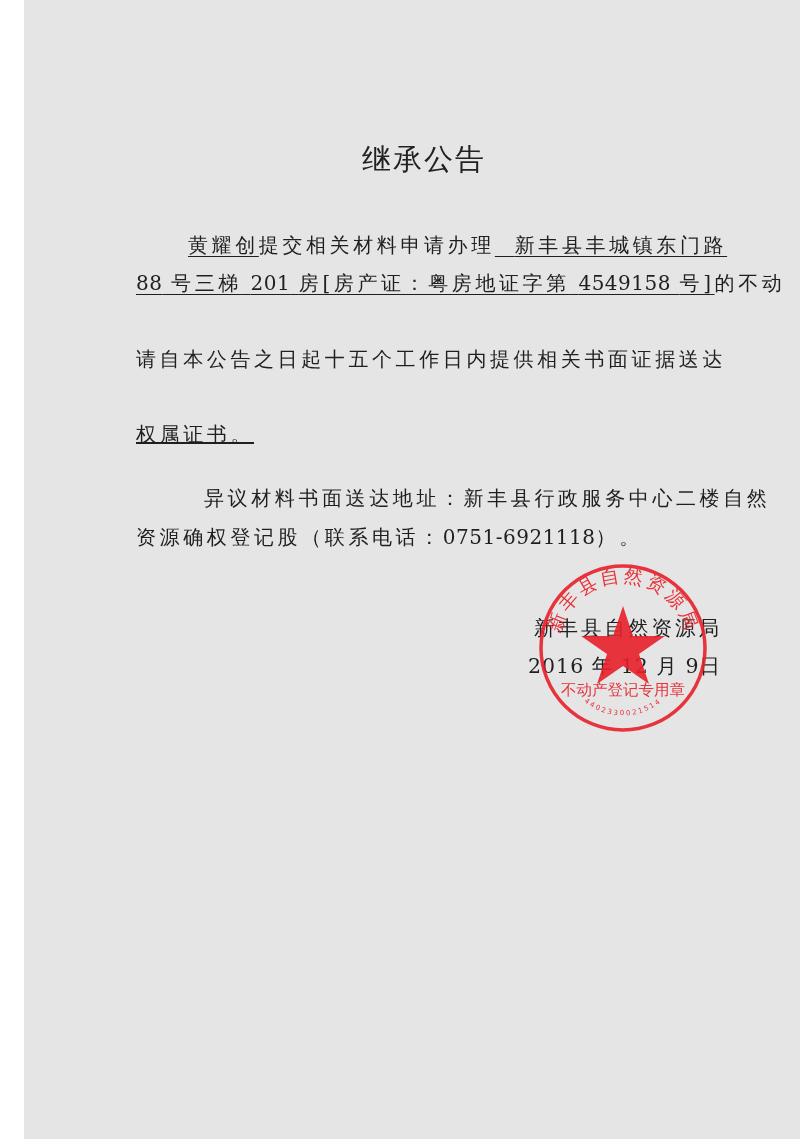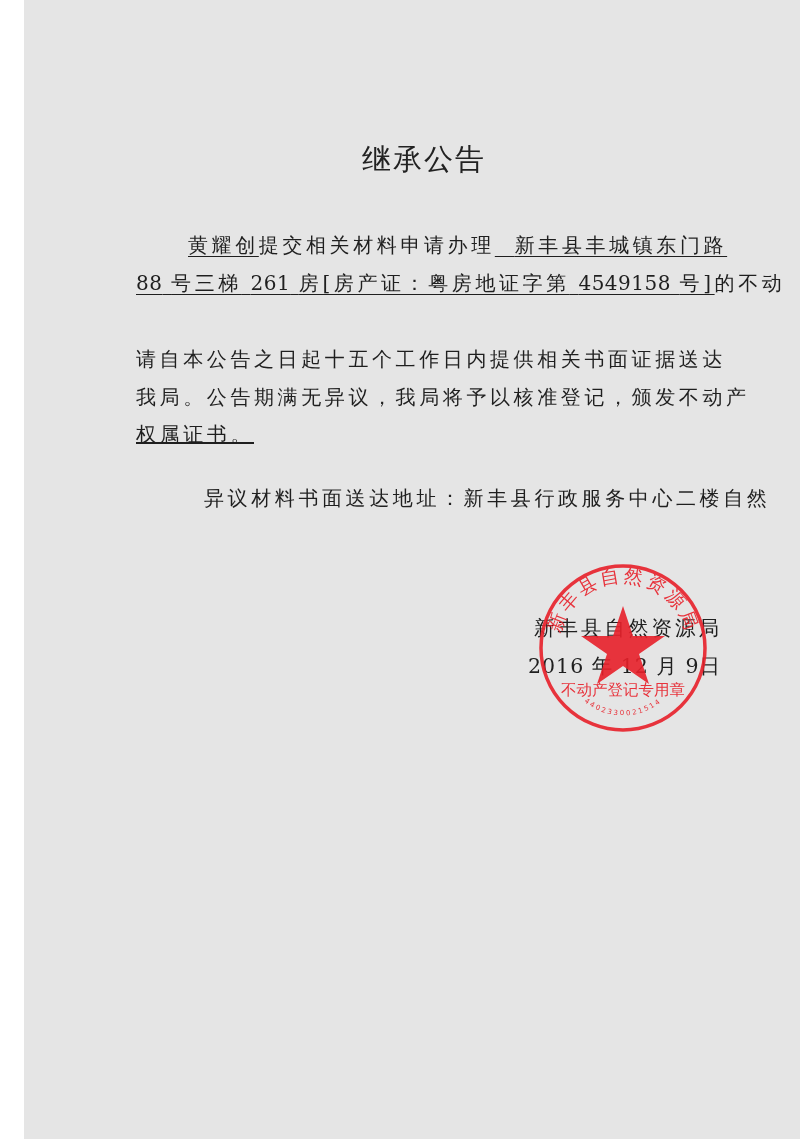--- a/index.html
+++ b/index.html
@@ -20,28 +20,30 @@
 
 <div class="page">
 
   <div class="title">继承公告</div>
 
   <div class="line" style="top:233px; left:112px;">
     <span style="display:inline-block;width:52px;"></span><span class="u">黄耀创</span><span>提交相关材料申请办理</span><span class="u" style="white-space:pre;">  </span><span class="u">新丰县丰城镇东门路</span>
   </div>
 
   <div class="line" style="top:271px;">
-    <span class="u num">88</span><span class="u"> </span><span class="u">号三梯</span><span class="u"> </span><span class="u num">261</span><span class="u"> </span><span class="u">房[房产证：粤房地证字第</span><span class="u"> </span><span class="u num">4549158</span><span class="u"> </span><span class="u">号]</span><span>的不动</span>
+    <span class="u num">88</span><span class="u"> </span><span class="u">号三梯</span><span class="u"> </span><span class="u num">201</span><span class="u"> </span><span class="u">房[房产证：粤房地证字第</span><span class="u"> </span><span class="u num">4549158</span><span class="u"> </span><span class="u">号]</span><span>的不动</span>
   </div>
 
   <div class="line" style="top:347px;">请自本公告之日起十五个工作日内提供相关书面证据送达</div>
-  <div class="line" style="top:385px;">我局。公告期满无异议，我局将予以核准登记，颁发不动产</div>
   <div class="line" style="top:422px;text-decoration:underline;">权属证书。</div>
 
   <div class="line" style="top:486px; left:180px;">异议材料书面送达地址：新丰县行政服务中心二楼自然</div>
+  <div class="line" style="top:525px;">
+    <span>资源确权登记股（联系电话：</span><span class="num">0751-6921118</span><span>）。</span>
+  </div>
 
   <div class="sig" style="left:510px; top:614px;">新丰县自然资源局</div>
   <div class="sig" style="left:504px; top:652px; letter-spacing:1px;">
     <span>2016</span>
     <span>年</span>
     <span>12</span>
     <span>月</span>
     <span>9</span><span>日</span>
   </div>
 

